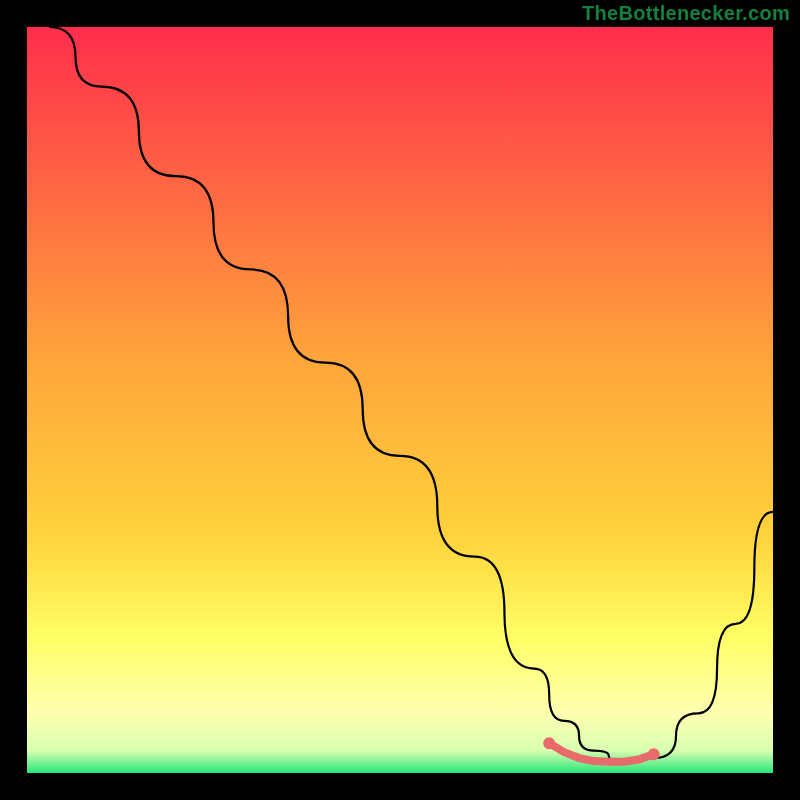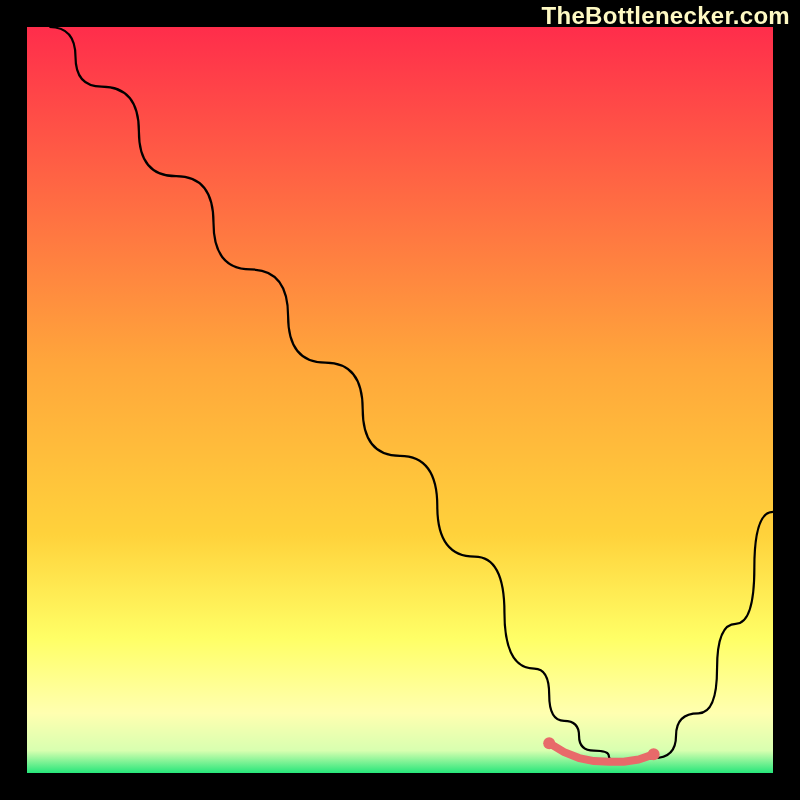--- a/index.html
+++ b/index.html
@@ -13,23 +13,23 @@
   .stage {
     position: relative;
     width: 800px;
     height: 800px;
   }
   .watermark {
     position: absolute;
     top: 2px;
     right: 10px;
     font-family: Arial, Helvetica, sans-serif;
-    font-size: 24px;
+    font-size: 20px;
     font-weight: bold;
-    color: #fef9c3;
+    color: #15803d;
     letter-spacing: 0.3px;
     z-index: 5;
   }
   svg.plot {
     position: absolute;
     left: 0;
     top: 0;
     width: 800px;
     height: 800px;
     display: block;

